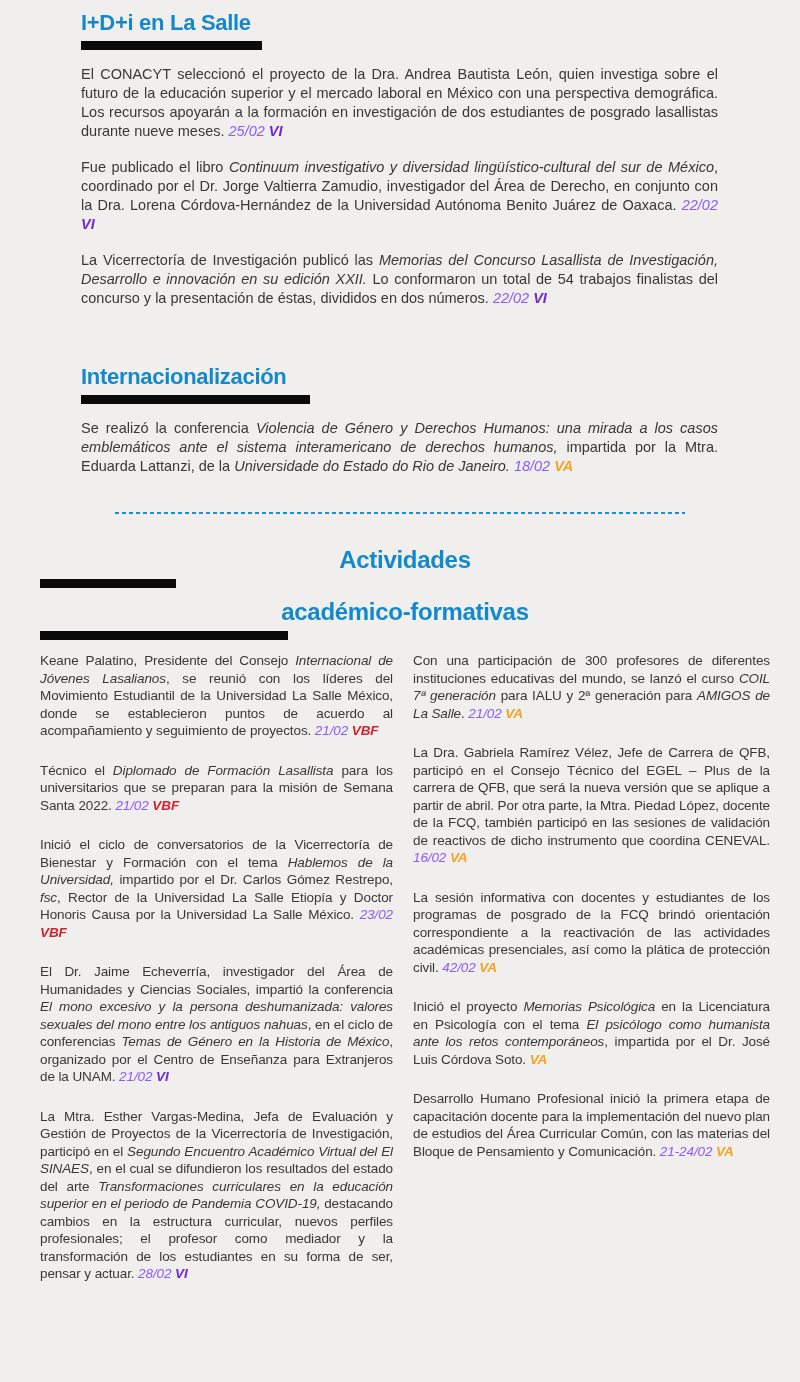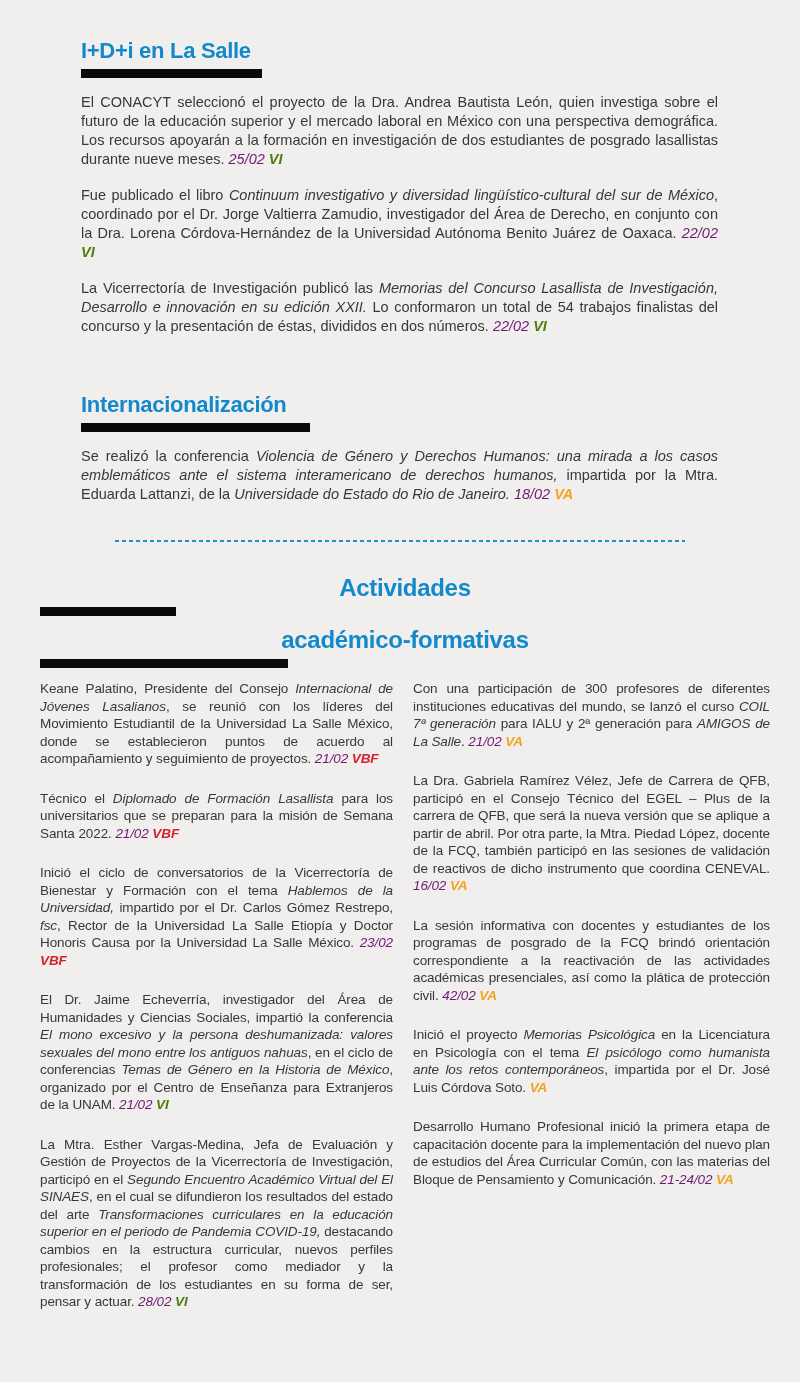--- a/index.html
+++ b/index.html
@@ -5,21 +5,21 @@
   html, body { margin: 0; padding: 0; background: #f0efed; }
   .page {
     position: relative;
     width: 800px;
     height: 1382px;
     background: #f0efed;
     font-family: "Liberation Sans", sans-serif;
     color: #383838;
     overflow: hidden;
     box-sizing: border-box;
-    padding-top: 38px;
+    padding-top: 10px;
   }
   .top-block { margin-left: 81px; width: 637px; }
   .sec-title {
     margin: 0;
     font-size: 22px;
     line-height: 26px;
     font-weight: bold;
     letter-spacing: -0.3px;
     color: #1389cb;
   }
@@ -32,22 +32,22 @@
   .paras { margin-top: 15px; }
   .para {
     text-align: justify;
     margin: 0 0 17px 0;
     font-size: 14.5px;
     line-height: 19px;
   }
   .paras .para:last-child { margin-bottom: 0; }
 
   .seg-i { font-style: italic; }
-  .seg-date { color: #701a75; font-style: italic; margin-top: 17px; }
-  .seg-tag_vi  { color: #4d7c0f; font-style: italic; font-weight: bold; }
+  .seg-date { color: #8b5cf6; font-style: italic; margin-top: 17px; }
+  .seg-tag_vi  { color: #6d28d9; font-style: italic; font-weight: bold; }
   .seg-tag_vbf { color: #d2232e; font-style: italic; font-weight: bold; }
   .seg-tag_va  { color: #f0a41f; font-style: italic; font-weight: bold; }
 
   .intl-block { margin-top: 56px; }
 
   .dotted-divider {
     margin: 36px 0 0 115px;
     width: 570px;
     height: 2px;
     background: repeating-linear-gradient(90deg, #1d8ed0 0 4px, transparent 4px 7px);

